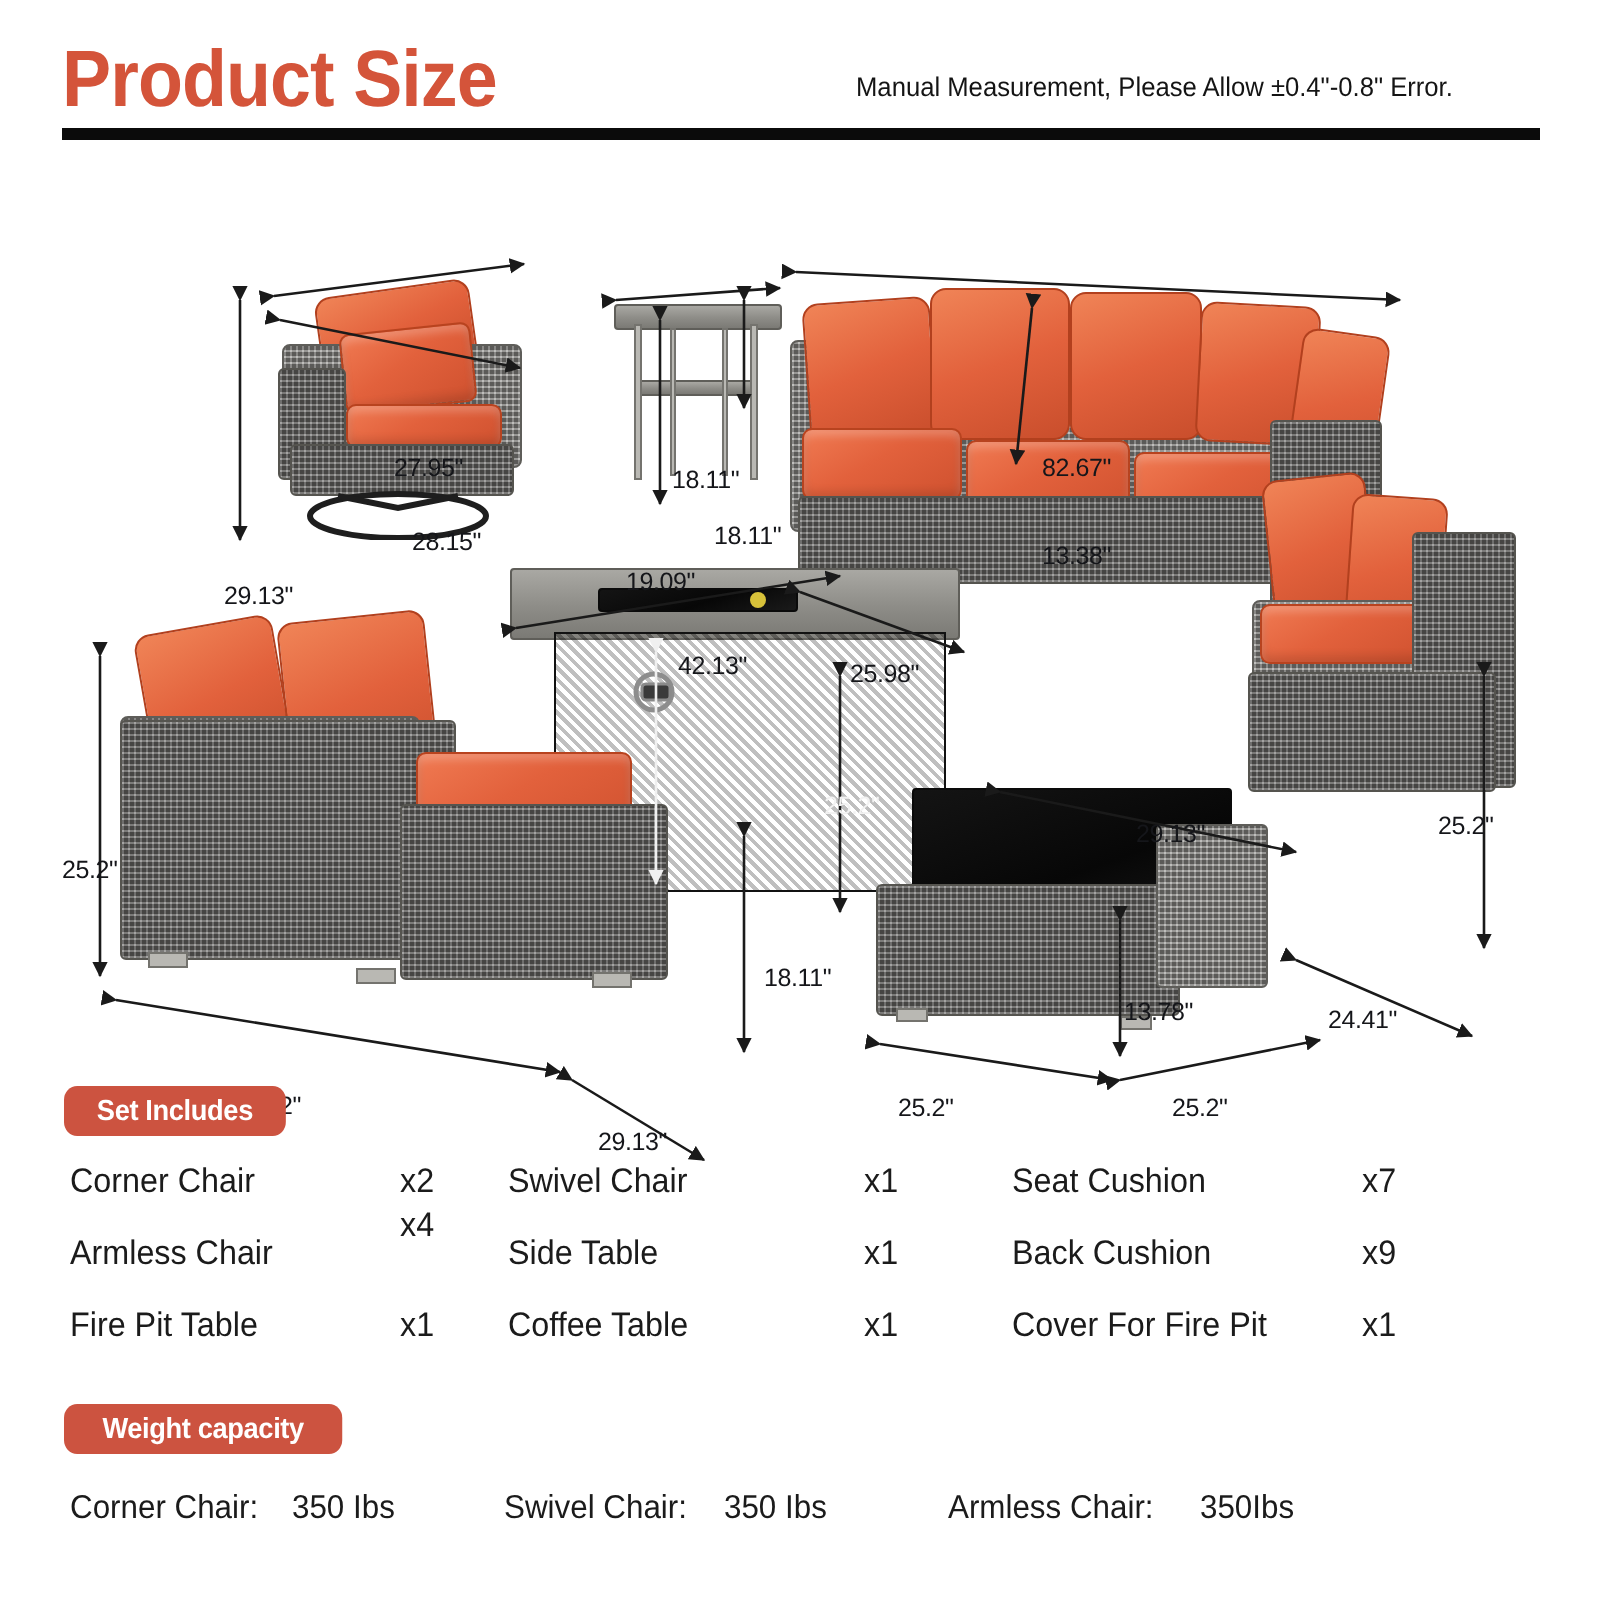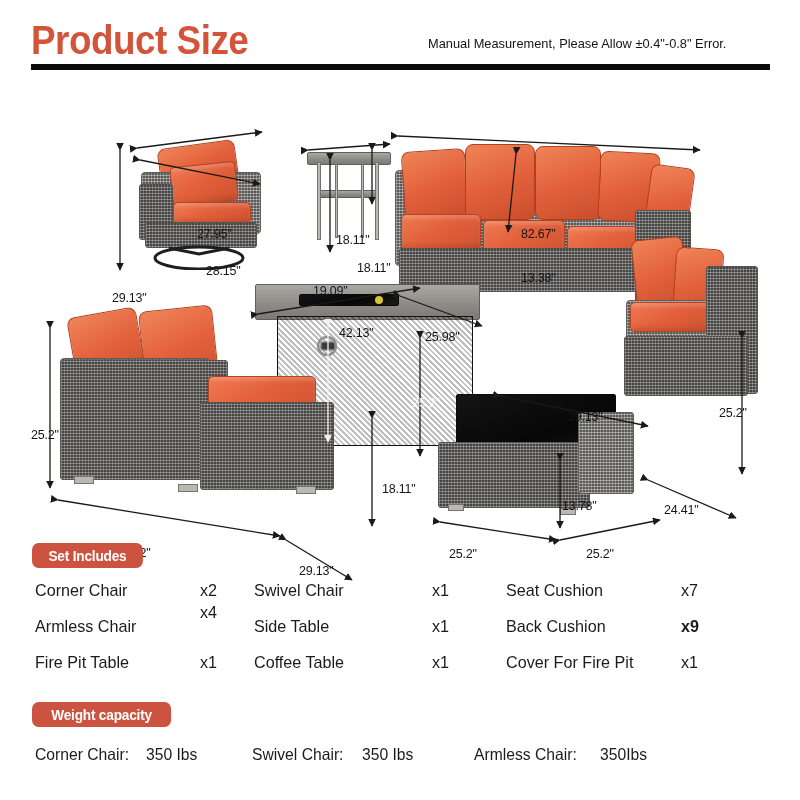--- a/index.html
+++ b/index.html
@@ -270,21 +270,21 @@
     <div class="cell" style="left:254px; top:581px;">Swivel Chair</div>
     <div class="cell" style="left:432px; top:581px;">x1</div>
     <div class="cell" style="left:506px; top:581px;">Seat Cushion</div>
     <div class="cell" style="left:681px; top:581px;">x7</div>
 
     <div class="cell" style="left:35px; top:617px;">Armless Chair</div>
     <div class="cell" style="left:200px; top:603px;">x4</div>
     <div class="cell" style="left:254px; top:617px;">Side Table</div>
     <div class="cell" style="left:432px; top:617px;">x1</div>
     <div class="cell" style="left:506px; top:617px;">Back Cushion</div>
-    <div class="cell" style="left:681px; top:617px;font-weight:bold;">x9</div>
+    <div class="cell" style="left:681px; top:617px;">x9</div>
 
     <div class="cell" style="left:35px; top:653px;">Fire Pit Table</div>
     <div class="cell" style="left:200px; top:653px;">x1</div>
     <div class="cell" style="left:254px; top:653px;">Coffee Table</div>
     <div class="cell" style="left:432px; top:653px;">x1</div>
     <div class="cell" style="left:506px; top:653px;">Cover For Fire Pit</div>
     <div class="cell" style="left:681px; top:653px;">x1</div>
   </div>
 
   <div>

